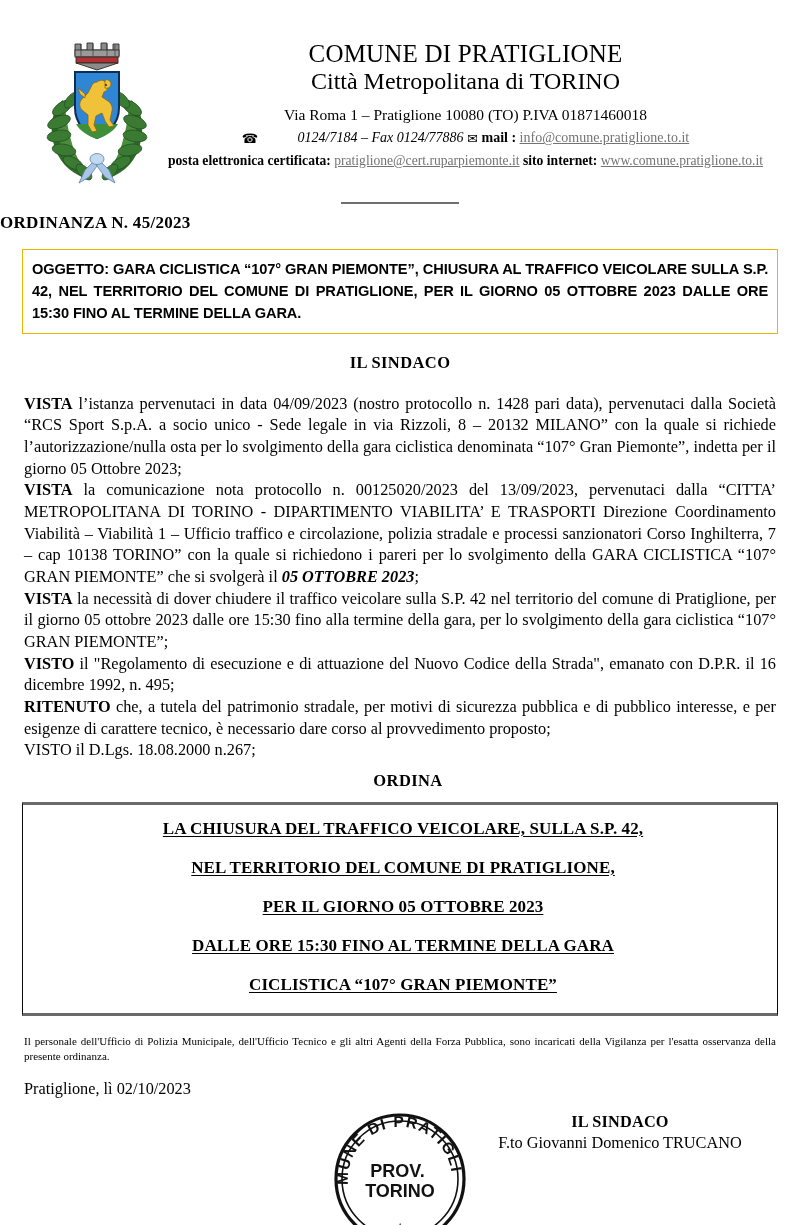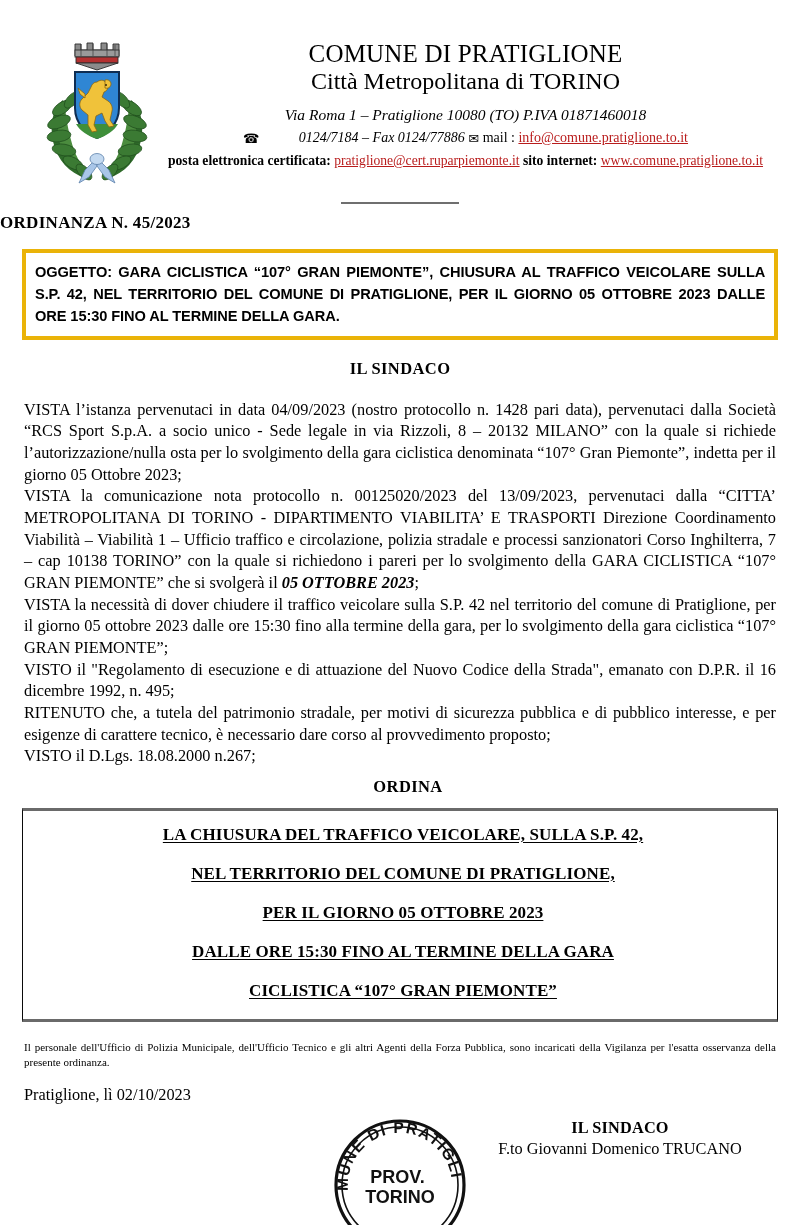--- a/index.html
+++ b/index.html
@@ -52,21 +52,20 @@
     letter-spacing: .2px;
     line-height: 1.12;
     white-space: nowrap;
   }
   .title-sub {
     font-size: 24px;
     line-height: 1.14;
     white-space: nowrap;
   }
   .addr {
-    font-style: italic;
     font-size: 15.5px;
     margin-top: 10px;
     line-height: 1.35;
     white-space: nowrap;
   }
   .contact-line {
     font-size: 14px;
     margin-top: 3px;
     line-height: 1.35;
     white-space: nowrap;
@@ -80,21 +79,21 @@
   }
   .pec-line {
     font-size: 13.6px;
     margin-top: 4px;
     line-height: 1.3;
     white-space: nowrap;
     text-align: center;
   }
   .pec-line .b { font-weight: bold; }
   .lnk {
-    color: #b91c1c;
+    color: #737373;
     text-decoration: underline;
   }
 
   
   .sep-rule {
     width: 118px;
     height: 2px;
     background: #6f6f6f;
     margin: 14px auto 0 auto;
   }
@@ -102,21 +101,21 @@
     text-align: left;
     font-size: 17px;
     font-weight: bold;
     letter-spacing: .3px;
     margin-top: 9px;
   }
 
   
   .oggetto-box {
     margin: 16px 22px 0 22px;
-    border: 4px solid #eab308;
+    border: 1px solid #eab308;
     padding: 8px 9px 9px 9px;
     box-sizing: border-box;
   }
   .oggetto-text {
     font-family: "Liberation Sans", "DejaVu Sans", sans-serif;
     font-weight: bold;
     font-size: 15.4px;
     line-height: 1.42;
     text-align: justify;
     text-align-last: left;
@@ -140,21 +139,21 @@
     margin: 0 24px 0 24px;
     font-size: 16.3px;
     line-height: 1.33;
     text-align: justify;
   }
   .body-block p {
     margin: 0;
     text-align: justify;
     text-align-last: left;
   }
-  .b { font-weight: normal; }
+  .b { font-weight: bold; }
   .bi { font-weight: bold; font-style: italic; }
 
   
   .ordina-box {
     margin: 0 22px 0 22px;
     border: 1px solid #0a0a0a;
     border-top: 3px solid #6a6a6a;
     border-bottom: 3px solid #6a6a6a;
     padding: 14px 4px 16px 10px;
     box-sizing: border-box;

